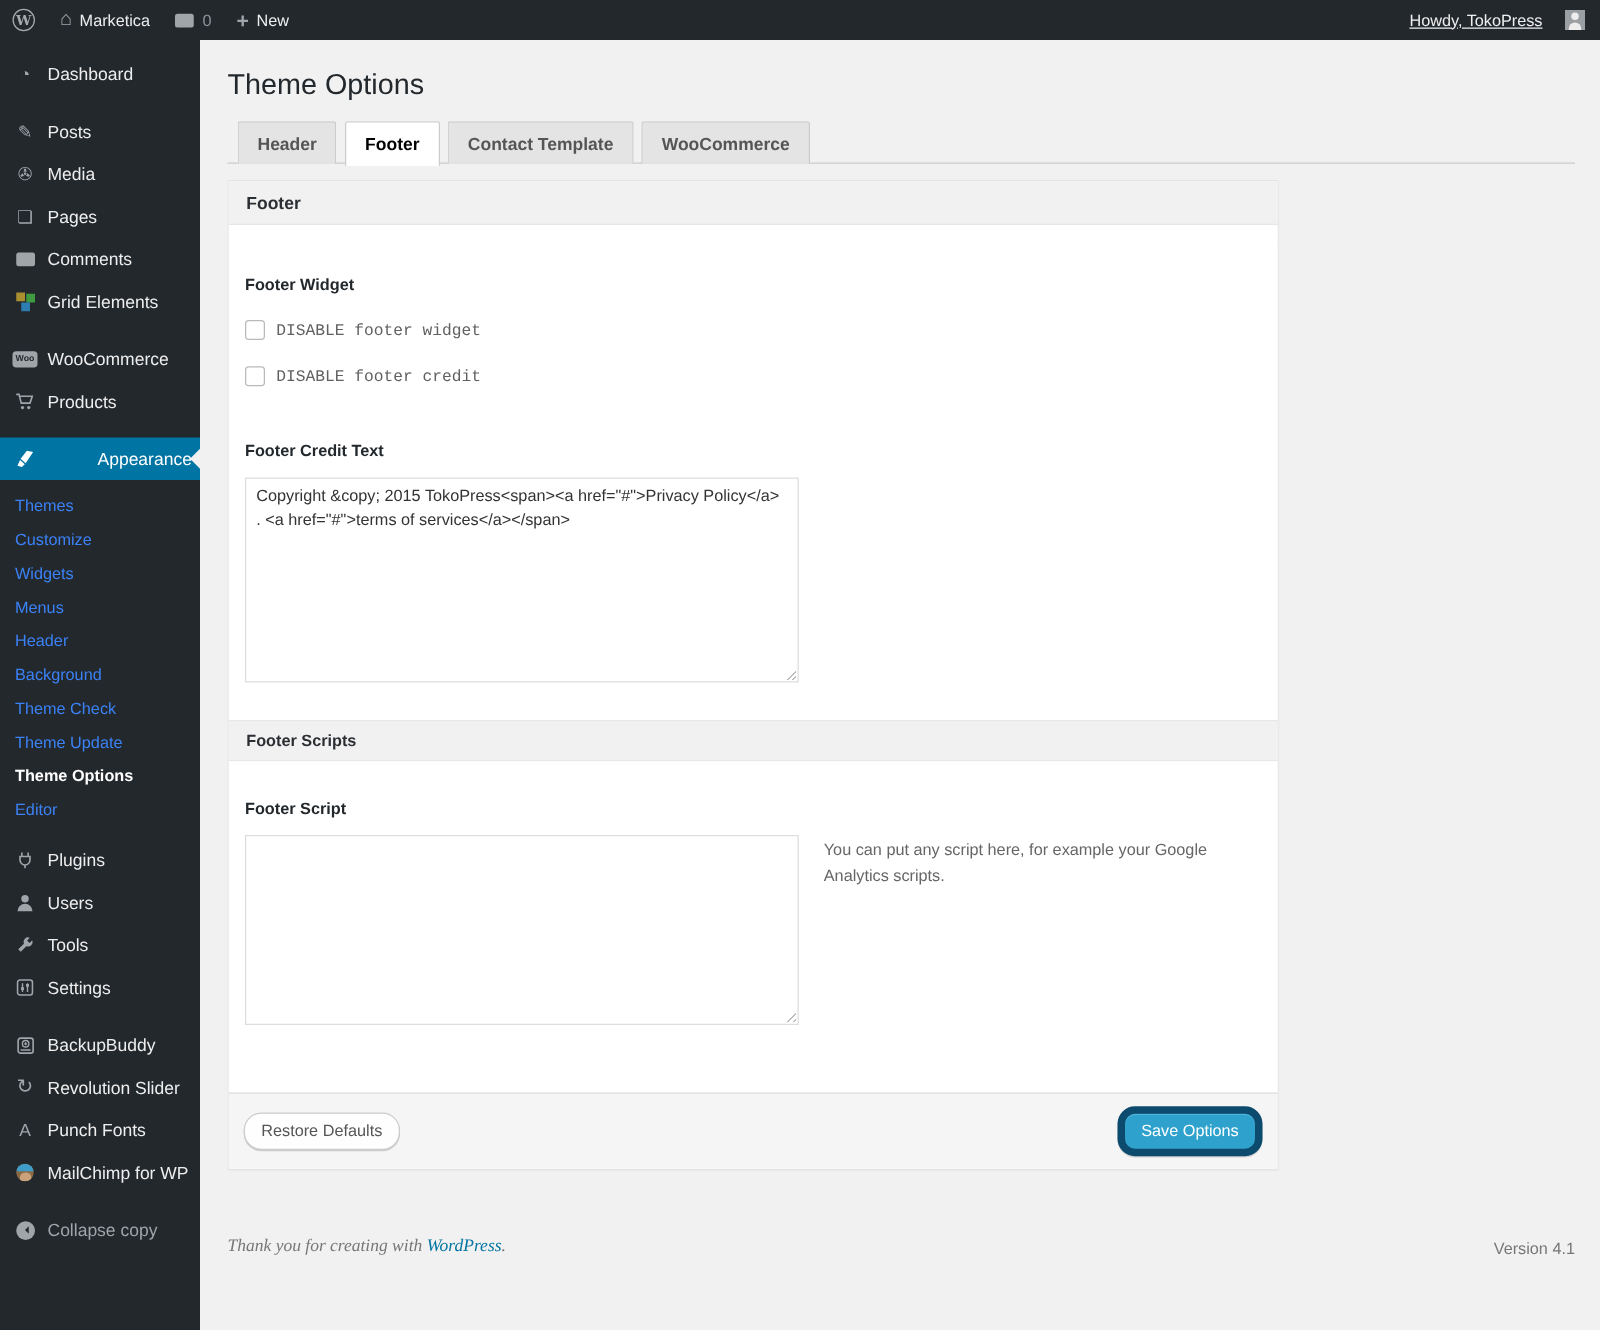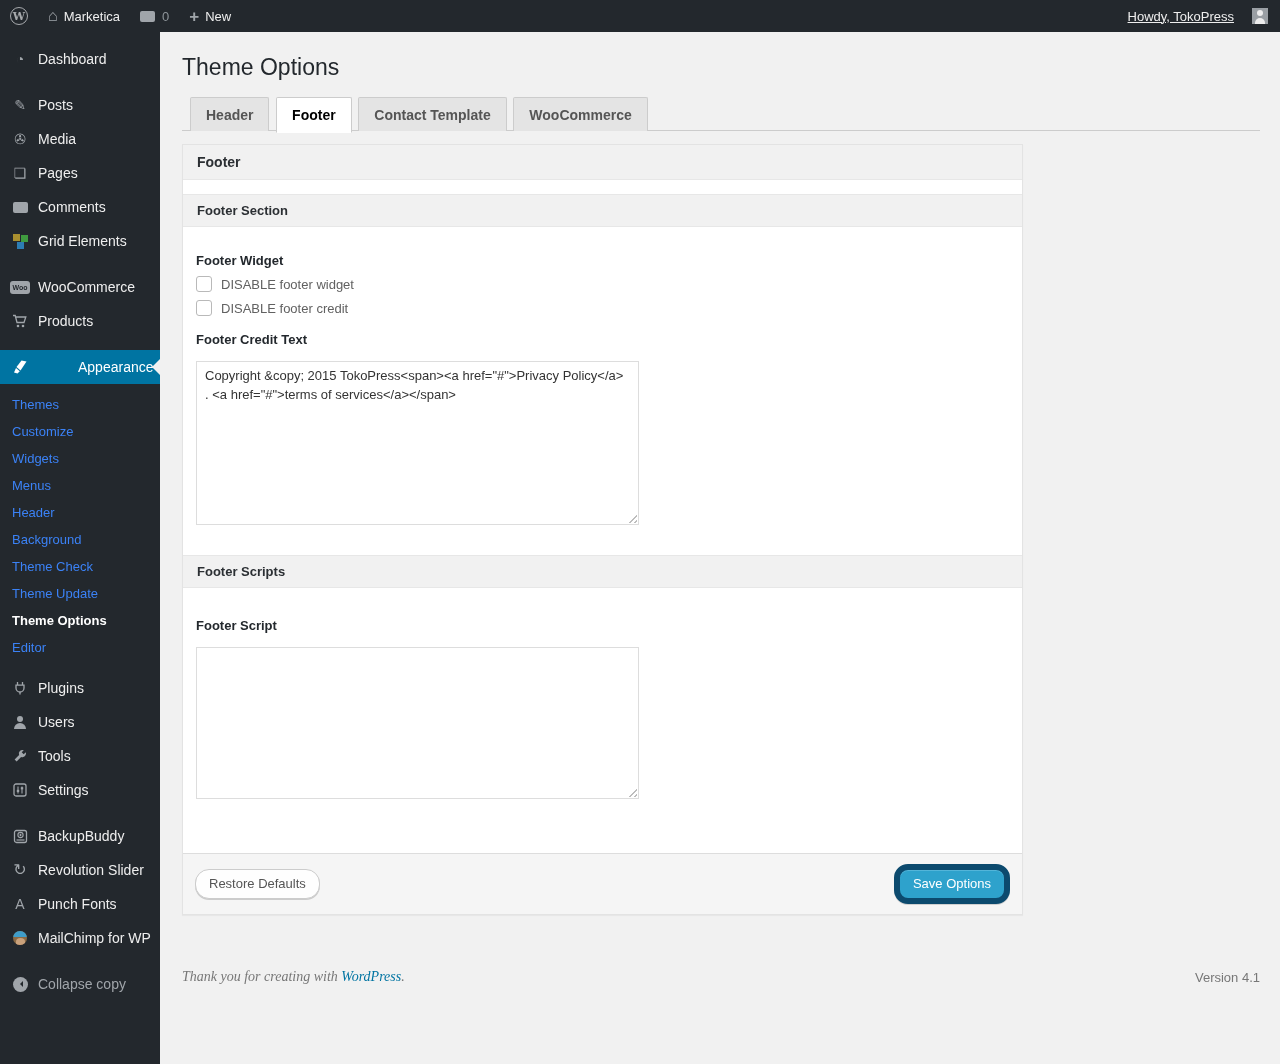--- a/index.html
+++ b/index.html
@@ -111,21 +111,21 @@
     font-size:14px; font-weight:600; color:#2b2f33;
   }
   .panel-spacer { height:14px; background:#fff; }
   .section-bar {
     background:#f1f1f1; border-top:1px solid #e7e7e7; border-bottom:1px solid #e7e7e7;
     padding:8px 14px; font-size:13px; font-weight:600; color:#2b2f33;
   }
   .panel-body { padding:4px 14px 0 13px; background:#fff; }
 
   .field-label { font-size:13px; font-weight:700; color:#23282d; margin-top:22px; }
-  .check-row { display:flex; align-items:center; margin-top:8px; }
+  .check-row { display:flex; align-items:center; margin-top:21px;font-family:Liberation Mono, monospace; }
   .checkbox {
     width:16px; height:16px; background:#fff; border:1px solid #b9b9b9; border-radius:3px;
     display:inline-block; cursor:pointer; flex:0 0 16px;
   }
   .check-label { margin-left:9px; color:#616161; font-size:13px; }
 
   .ta-wrap { position:relative; display:inline-block; margin-top:14px; }
   .ta-wrap textarea {
     width:443px; border:1px solid #ddd; background:#fff; color:#333;
     font-family:"Liberation Sans", sans-serif; font-size:13px; line-height:1.45;
@@ -340,49 +340,49 @@
     <span class="nav-tab">Header</span>
     <span class="nav-tab active">Footer</span>
     <span class="nav-tab">Contact Template</span>
     <span class="nav-tab">WooCommerce</span>
   </div>
 
   <div class="panel">
     <div class="panel-header">Footer</div>
     <div class="panel-spacer"></div>
 
-    <div class="section-bar">Footer Section</div>
 
     <div class="panel-body">
       <div class="field-label">Footer Widget</div>
       <div class="check-row">
         <span class="checkbox"></span>
         <span class="check-label">DISABLE footer widget</span>
       </div>
 
       <div class="check-row">
         <span class="checkbox"></span>
         <span class="check-label">DISABLE footer credit</span>
       </div>
 
-      <div class="field-label" style="margin-top:16px;">Footer Credit Text</div>
+      <div class="field-label" style="margin-top:44px;">Footer Credit Text</div>
       <span class="ta-wrap ta-credit">
         <textarea style="">Copyright &amp;copy; 2015 TokoPress&lt;span&gt;&lt;a href="#"&gt;Privacy Policy&lt;/a&gt; . &lt;a href="#"&gt;terms of services&lt;/a&gt;&lt;/span&gt;</textarea>
       </span>
       <div class="body-bottom-space"></div>
     </div>
 
     <div class="section-bar">Footer Scripts</div>
 
     <div class="panel-body">
       <div class="field-label" style="margin-top:26px;">Footer Script</div>
       <div class="script-row">
         <span class="ta-wrap ta-script">
           <textarea style=""></textarea>
         </span>
+        <div class="help-text">You can put any script here, for example your Google Analytics scripts.</div>
       </div>
       <div class="script-bottom-space"></div>
     </div>
 
     <div class="panel-footer">
       <span class="btn btn-secondary">Restore Defaults</span>
       <span class="btn btn-primary">Save Options</span>
     </div>
   </div>
 

